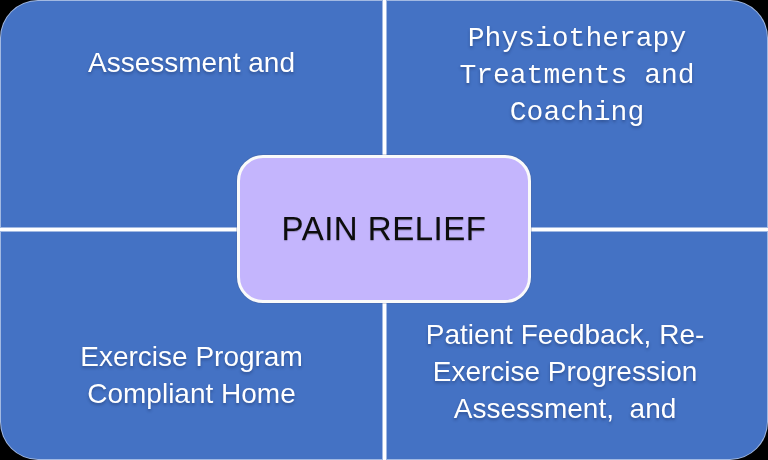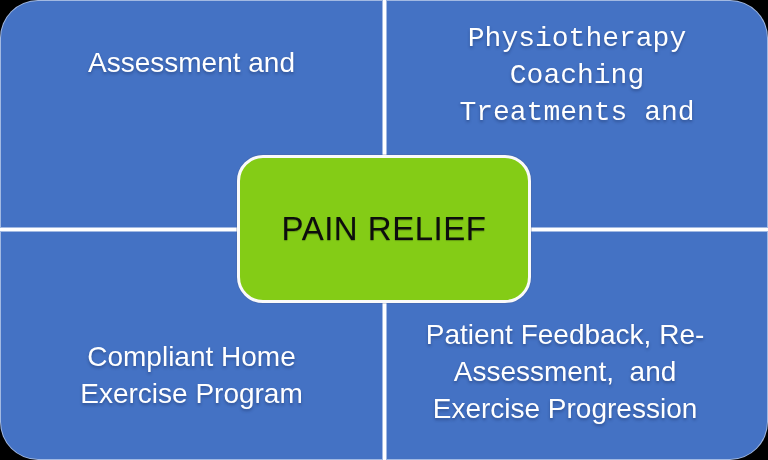--- a/index.html
+++ b/index.html
@@ -53,21 +53,21 @@
   .t-tl { left: 0;     width: 383px; top: 44px;  }
   .t-tr { left: 386px; width: 382px; top: 20px; font-family: Liberation Mono, monospace;  }
   .t-bl { left: 0;     width: 383px; top: 338px; }
   .t-br { left: 374px; width: 382px; top: 316px; }
 
   .center-node {
     position: absolute;
     left: 237px; top: 155px;
     width: 294px; height: 148px;
     box-sizing: border-box;
-    background: #84cc16;
+    background: #c4b5fd;
     border: 3px solid #fafafa;
     border-radius: 26px;
     box-shadow: 0 0 0 1px rgba(70,90,140,0.25);
     display: flex;
     align-items: center;
     justify-content: center;
     z-index: 3;
   }
   .center-label {
     color: #0d0d0d;
@@ -88,32 +88,32 @@
 
   <div class="divider-v"></div>
   <div class="divider-h"></div>
 
   <div class="qtext t-tl">
     <div class="qline">Assessment and</div>
   </div>
 
   <div class="qtext t-tr">
     <div class="qline">Physiotherapy</div>
+    <div class="qline">Treatments and</div>
     <div class="qline">Coaching</div>
-    <div class="qline">Treatments and</div>
   </div>
 
   <div class="qtext t-bl">
+    <div class="qline">Exercise Program</div>
     <div class="qline">Compliant Home</div>
-    <div class="qline">Exercise Program</div>
   </div>
 
   <div class="qtext t-br">
     <div class="qline">Patient Feedback, Re-</div>
+    <div class="qline">Exercise Progression</div>
     <div class="qline">Assessment,  and</div>
-    <div class="qline">Exercise Progression</div>
   </div>
 
   <div class="center-node">
     <span class="center-label">PAIN RELIEF</span>
   </div>
 
 </div>
 
 </body></html>

